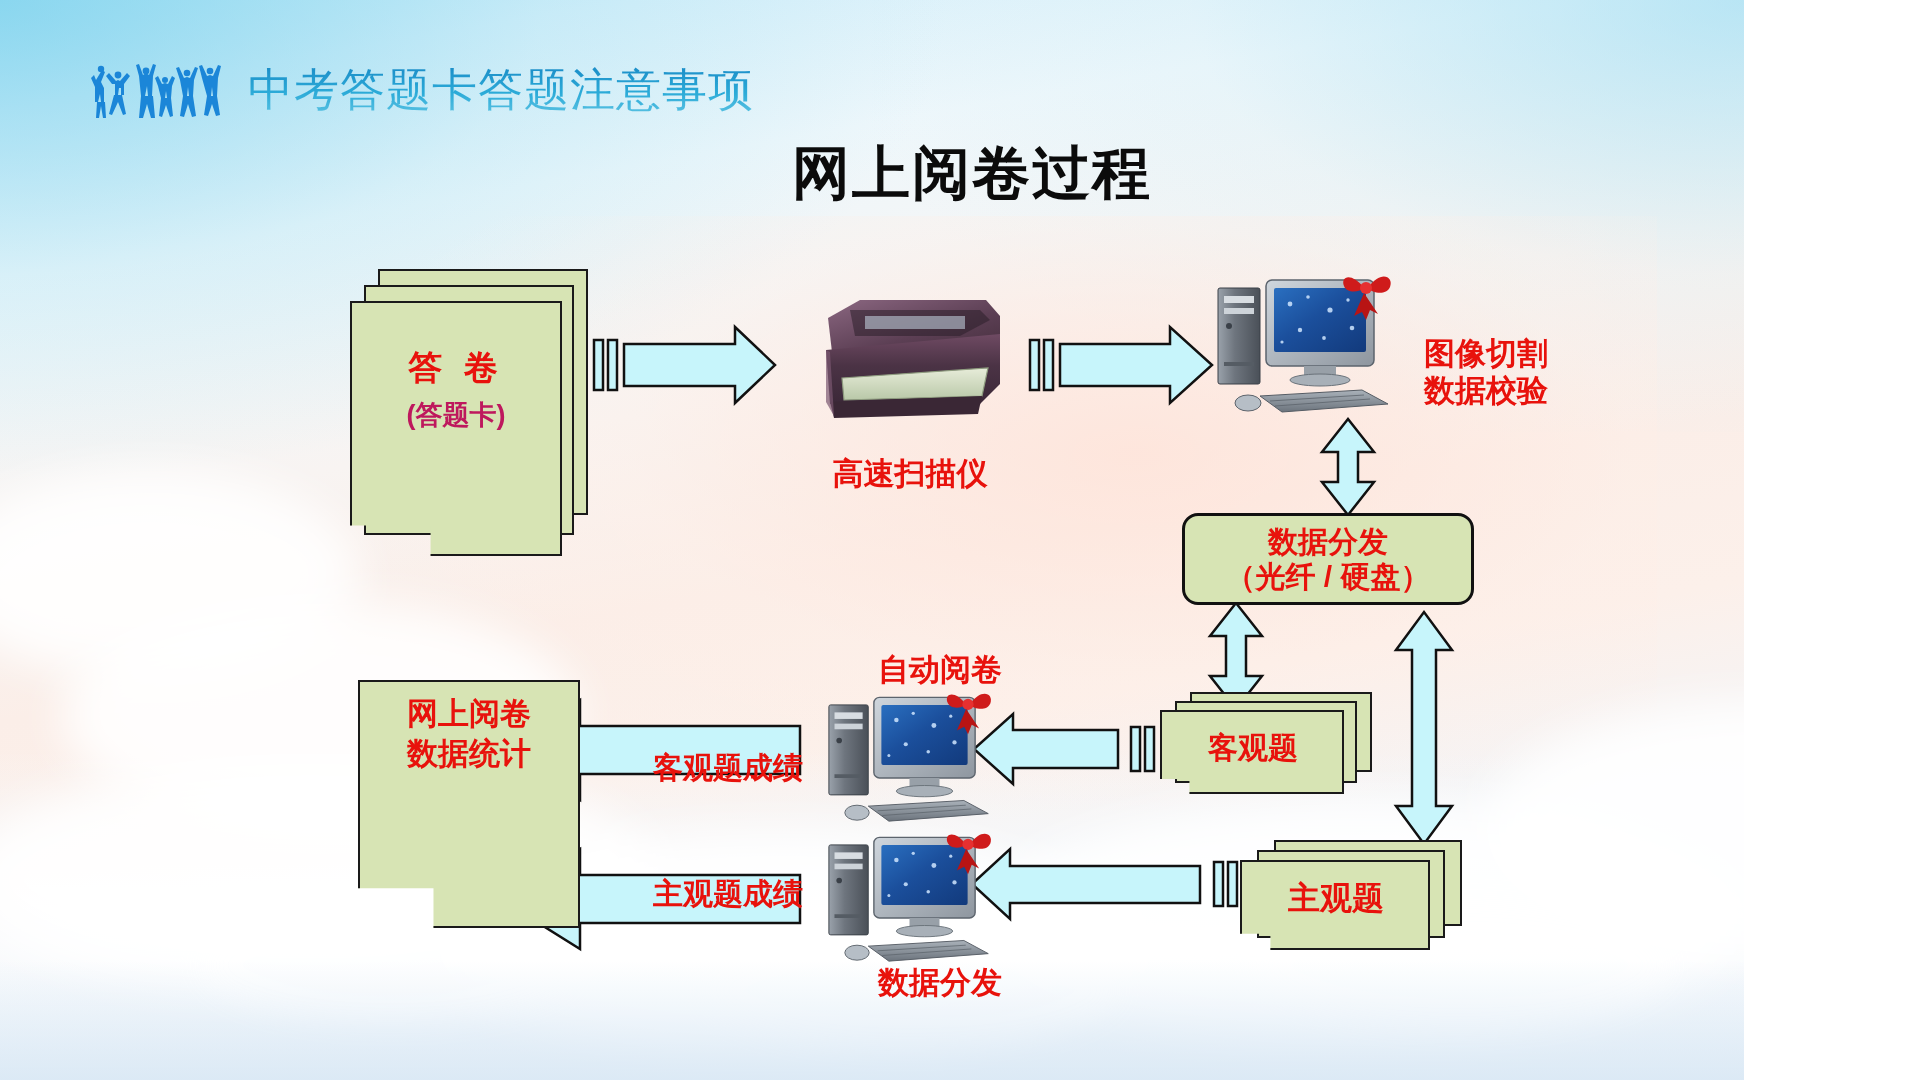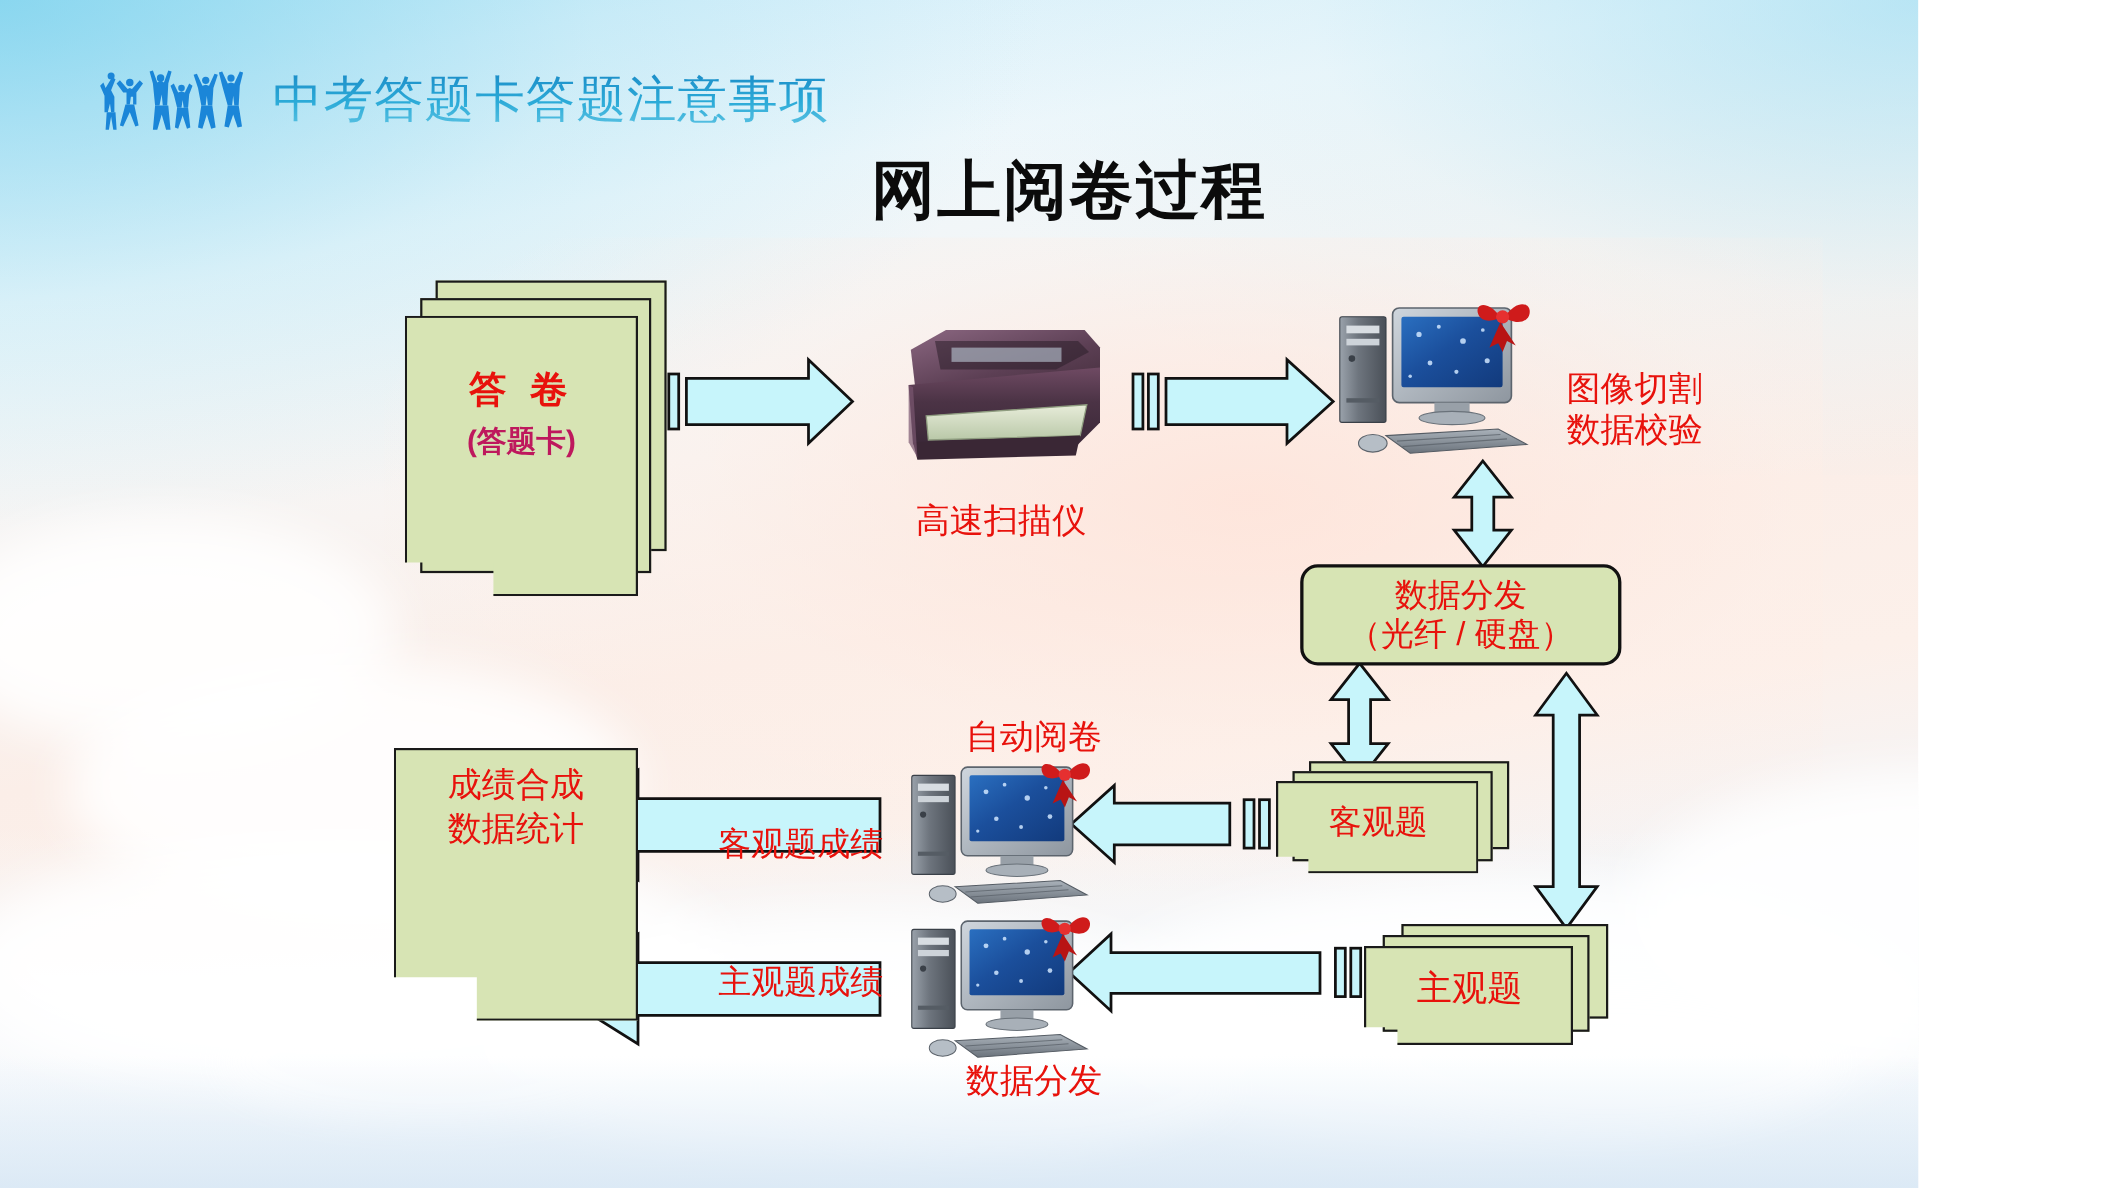--- a/index.html
+++ b/index.html
@@ -63,21 +63,21 @@
   
   .doc-stack{position:absolute;}
   .sheet{
     position:absolute;background:#d7e4b4;border:2px solid #1a1a1a;box-sizing:border-box;
   }
   .box-green{
     position:absolute;background:#d7e4b4;border:3px solid #111;box-sizing:border-box;
     display:flex;align-items:center;justify-content:center;text-align:center;
   }
   .red-label{
-    color:#e8120c;font-weight:normal;line-height:1.18;white-space:pre-line;
+    color:#e8120c;font-weight:bold;line-height:1.18;white-space:pre-line;
     font-family:"Liberation Sans","DejaVu Sans",sans-serif;
   }
   .free-label{position:absolute;}
 
   
   svg.arrow-layer{position:absolute;left:0;top:0;width:1920px;height:1080px;pointer-events:none;}
 
   
   .computer{position:absolute;}
   .ribbon{position:absolute;}
@@ -164,21 +164,21 @@
 
     <polygon class="ar" points="800,726 580,726 580,700 500,750 580,800 580,774 800,774"></polygon>
 
     <rect class="tick" x="1228" y="862" width="9" height="44"></rect>
     <rect class="tick" x="1214" y="862" width="9" height="44"></rect>
     <polygon class="ar" points="1200,866 1010,866 1010,849 972,884 1010,919 1010,903 1200,903"></polygon>
 
     <polygon class="ar" points="800,875 580,875 580,849 500,899 580,949 580,923 800,923"></polygon>
   </svg>
 
-  <div class="doc-stack" style="left:350px;top:255px;width:250px;height:290px;margin-left:18px;">
+  <div class="doc-stack" style="left:350px;top:269px;width:250px;height:290px;">
     <div class="sheet" style="left:28px;top:0px;width:210px;height:246px;"></div>
     <div class="sheet" style="left:14px;top:16px;width:210px;height:250px;"></div>
     <div class="sheet" style="left:0px;top:32px;width:212px;height:255px;
                 clip-path:polygon(0 0,100% 0,100% 100%,38% 100%,38% 88%,0 88%);"></div>
     <div class="free-label" style="left:0px;top:76px;width:212px;text-align:center;font-size:34px;font-weight:bold;color:#e8120c;letter-spacing:6px;">答  卷</div>
     <div class="free-label" style="left:0px;top:128px;width:212px;text-align:center;font-size:27px;font-weight:bold;color:#be185d;">(答题卡)</div>
   </div>
 
   <svg class="computer" style="left:810px;top:292px;width:200px;height:140px;" viewBox="0 0 200 140">
     <defs>
@@ -370,20 +370,20 @@
       <path d="M34 22 C46 4, 60 10, 56 21 C52 30, 38 27, 34 22 Z"></path>
       <circle cx="32" cy="22" r="6" fill="#e63030"></circle>
       <path d="M30 27 L20 50 L28 46 L32 54 L36 44 L44 48 Z" fill="#b81414"></path>
     </g>
   </svg>
   <div class="free-label red-label" style="left:790px;top:965px;width:300px;text-align:center;font-size:31px;">数据分发</div>
 
   <div class="doc-stack" style="left:358px;top:680px;width:240px;height:270px;">
     <div class="sheet" style="left:0;top:0;width:222px;height:248px;
                 clip-path:polygon(0 0,100% 0,100% 100%,34% 100%,34% 84%,0 84%);"></div>
-    <div class="free-label red-label" style="left:0;top:16px;width:222px;text-align:center;font-size:31px;">成绩合成</div>
+    <div class="free-label red-label" style="left:0;top:16px;width:222px;text-align:center;font-size:31px;">网上阅卷</div>
     <div class="free-label red-label" style="left:0;top:56px;width:222px;text-align:center;font-size:31px;">数据统计</div>
   </div>
 
   <div class="free-label red-label" style="left:618px;top:750px;width:220px;text-align:center;font-size:30px;">客观题成绩</div>
   <div class="free-label red-label" style="left:618px;top:876px;width:220px;text-align:center;font-size:30px;">主观题成绩</div>
 
 </div>
 
 </body></html>

